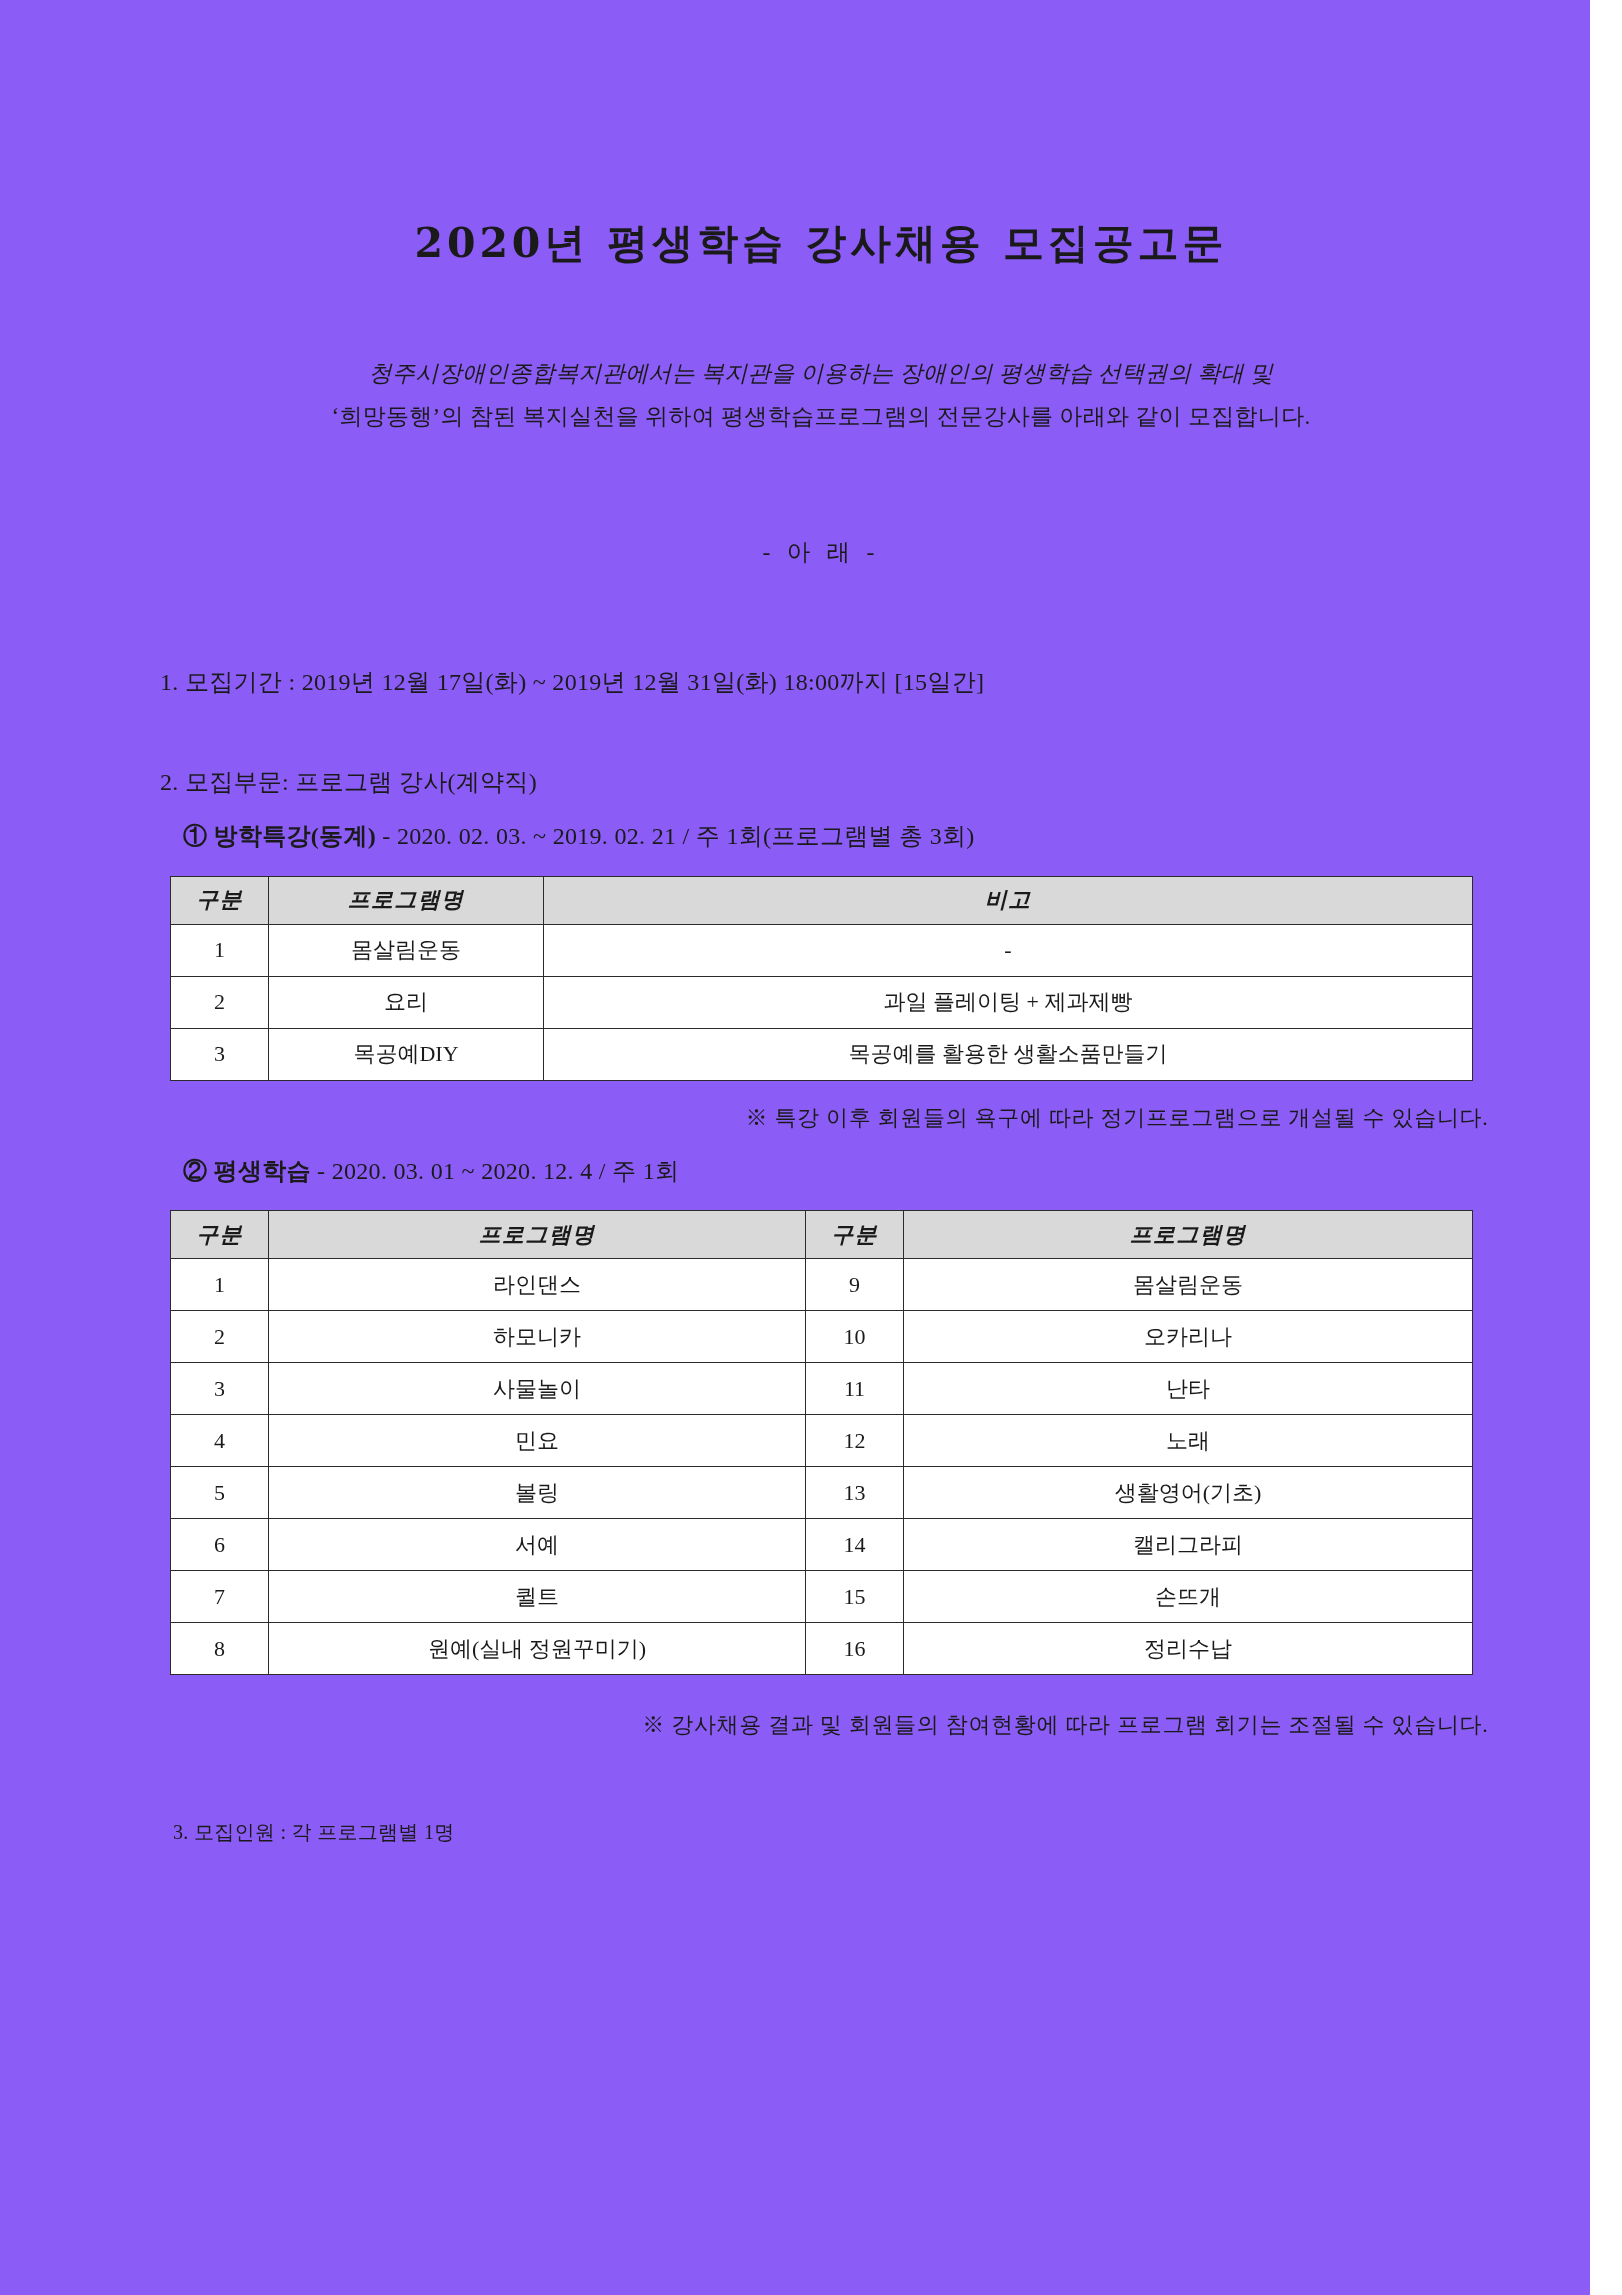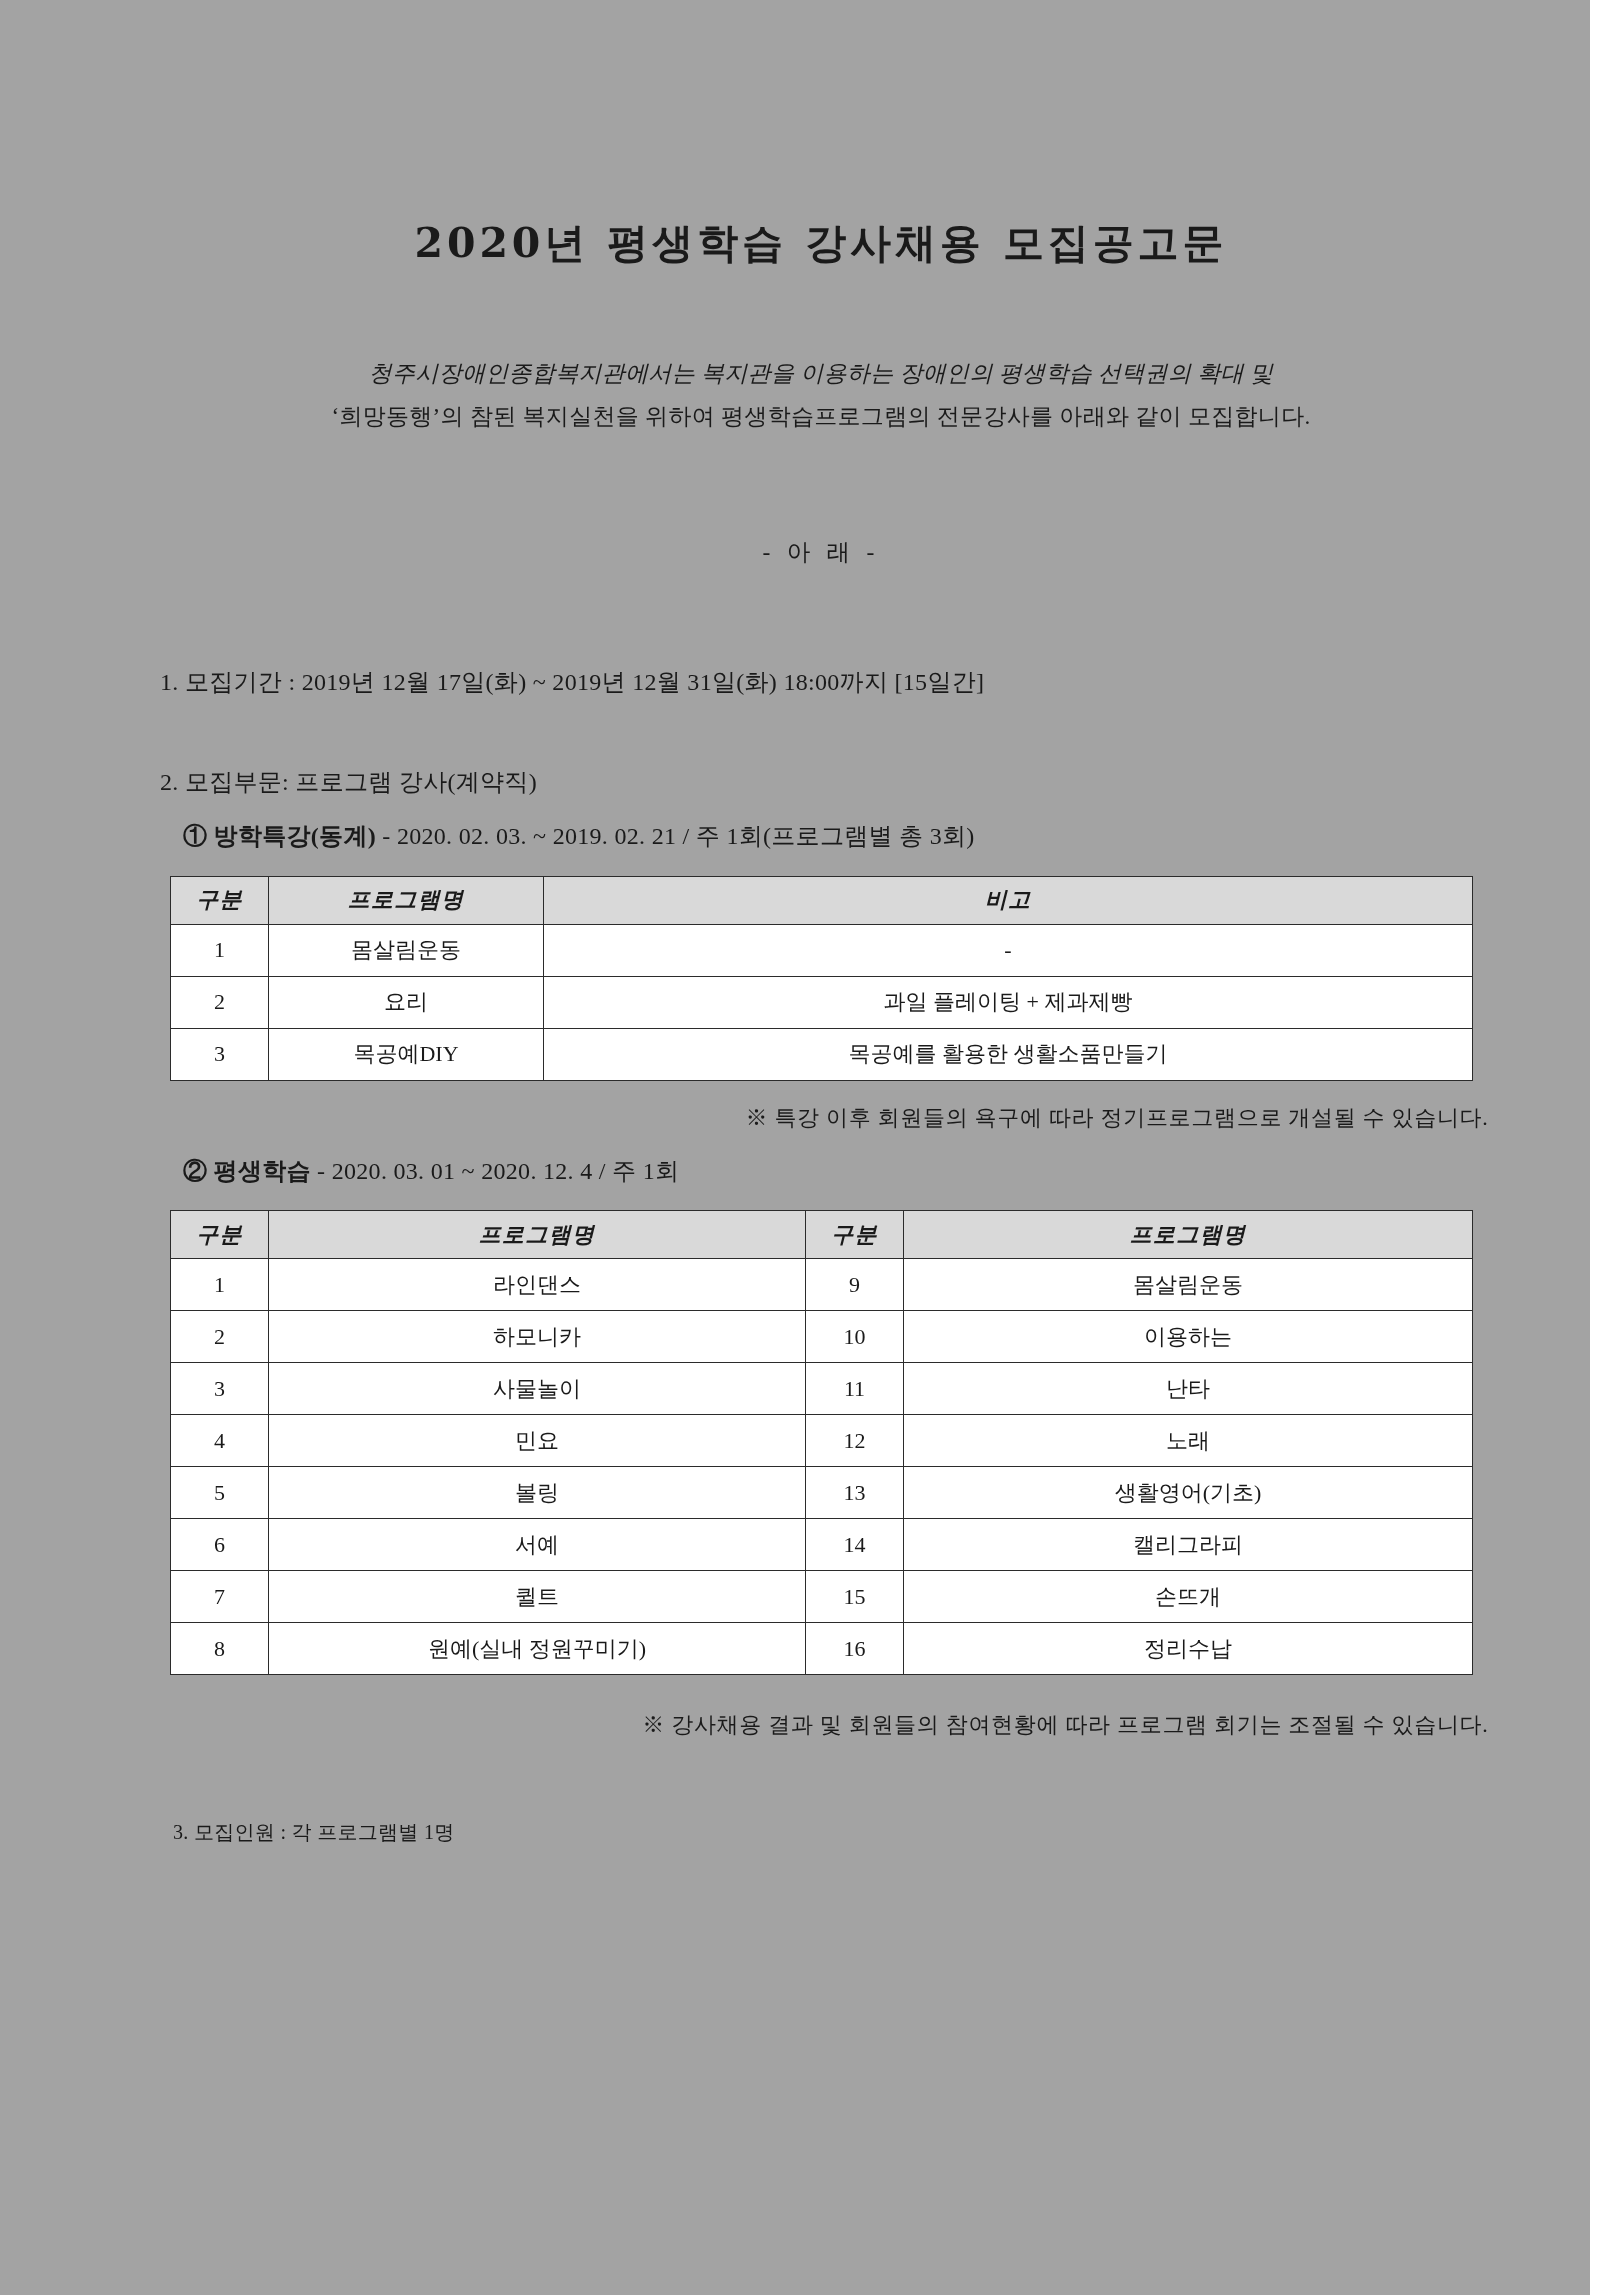--- a/index.html
+++ b/index.html
@@ -12,21 +12,21 @@
     height: 2295px;
     font-family: "Liberation Serif", "DejaVu Serif", serif;
     color: #1a1a1a;
     position: relative;
     overflow: hidden;
   }
   .page {
     position: relative;
     width: 1590px;
     height: 2295px;
-    background: #a3a3a3;
+    background: #8b5cf6;
     padding: 0;
     box-sizing: border-box;
   }
   .inner {
     position: absolute;
     left: 147px;
     top: 216px;
     width: 1348px;
   }
 
@@ -196,21 +196,21 @@
         <tr>
           <td>1</td>
           <td>라인댄스</td>
           <td>9</td>
           <td>몸살림운동</td>
         </tr>
         <tr>
           <td>2</td>
           <td>하모니카</td>
           <td>10</td>
-          <td>이용하는</td>
+          <td>오카리나</td>
         </tr>
         <tr>
           <td>3</td>
           <td>사물놀이</td>
           <td>11</td>
           <td>난타</td>
         </tr>
         <tr>
           <td>4</td>
           <td>민요</td>

